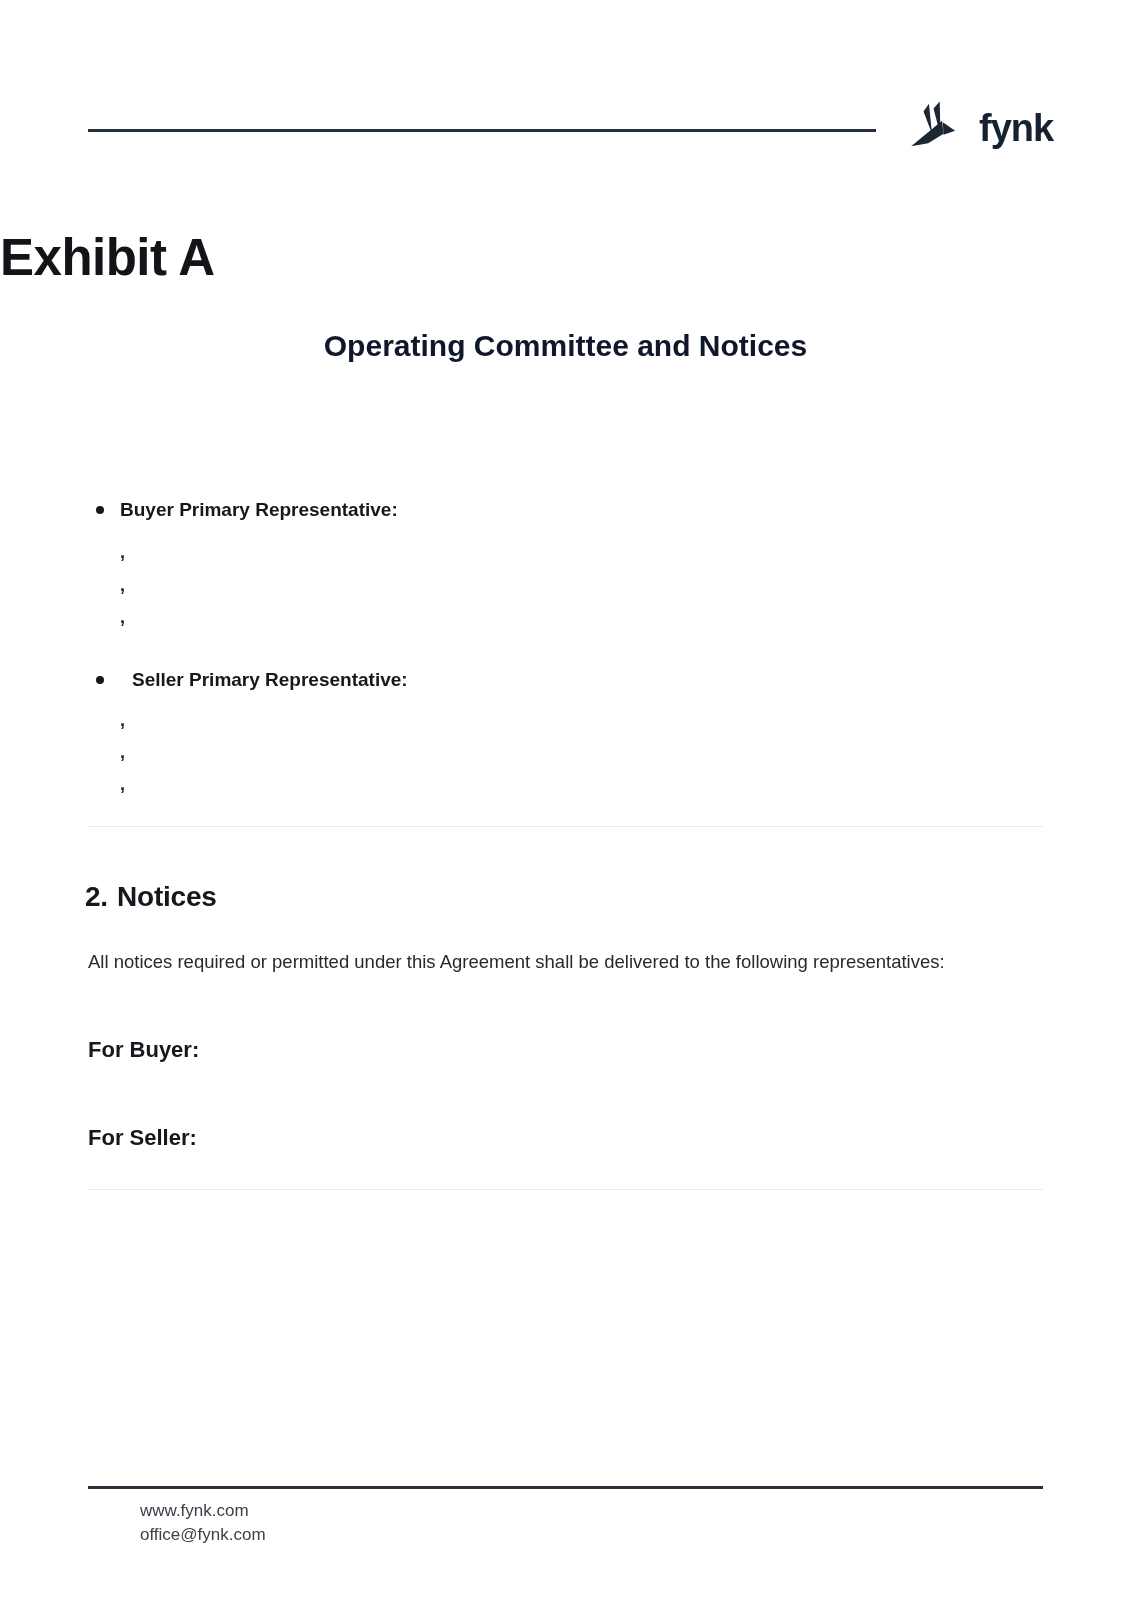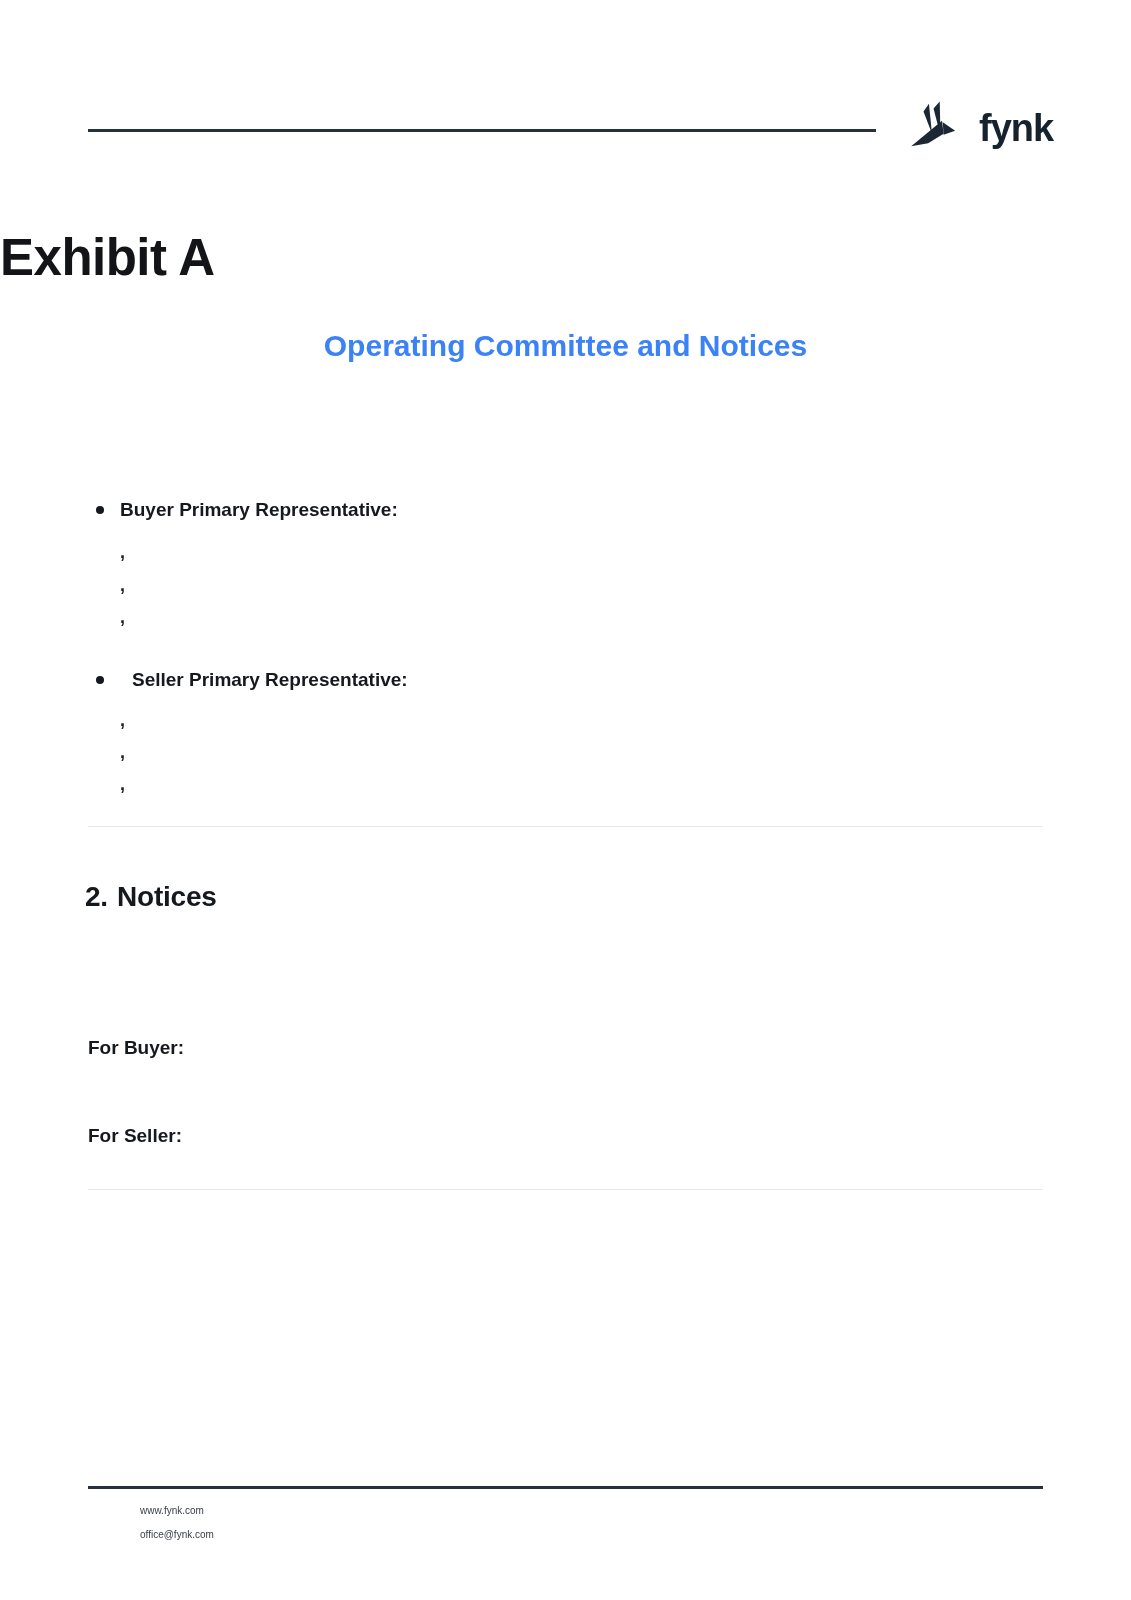--- a/index.html
+++ b/index.html
@@ -31,21 +31,21 @@
 
   
   .doc-title {
     position: absolute; top: 228px; left: 0; width: 100%;
     font-size: 51px; font-weight: 700;
     color: #121418; letter-spacing: -0.5px;
   }
   .doc-subtitle {
     position: absolute; top: 329px; left: 0; width: 100%;
     text-align: center; font-size: 30px; font-weight: 700;
-    color: #3b82f6;
+    color: #0f172a;
   }
 
   
   .section-heading {
     position: absolute; left: 85px;
     font-size: 28px; font-weight: 700; color: #15181d;
     letter-spacing: -0.2px;
   }
   .section-heading .num { margin-right: 9px; }
   #sec1-heading { top: 417px; }
@@ -74,33 +74,33 @@
   #divider-1 { top: 826px; }
   #divider-2 { top: 1189px; }
 
   
   .paragraph {
     position: absolute; top: 944px; left: 88px; width: 872px;
     font-size: 18.5px; line-height: 36px; color: #26292f;
   }
   .party-label {
     position: absolute; left: 88px;
-    font-size: 19px; font-weight: 700; color: #15181d;
+    font-size: 22px; font-weight: 700; color: #15181d;
   }
   #for-buyer  { top: 1037px; }
   #for-seller { top: 1125px; }
 
   
   .footer-rule {
     position: absolute; top: 1486px; left: 88px;
     width: 955px; height: 3px; background: #27313d;
   }
   .footer-contact {
     position: absolute; top: 1499px; left: 140px;
-    font-size: 10px; line-height: 24px; color: #3b4049;
+    font-size: 17px; line-height: 24px; color: #3b4049;
   }
   .footer-contact div { white-space: nowrap; }
 </style>
 </head>
 <body>
 
 <div class="page">
 
   <div class="header-rule"></div>
   <div class="logo">
@@ -134,20 +134,21 @@
   <div class="placeholder-line" style="top:710px;">,</div>
   <div class="placeholder-line" style="top:742px;">,</div>
   <div class="placeholder-line" style="top:774px;">,</div>
 
   <div class="divider" id="divider-1"></div>
 
   <div class="section-heading" id="sec2-heading">
     <span class="num">2.</span><span>Notices</span>
   </div>
 
+  <div class="paragraph">All notices required or permitted under this Agreement shall be delivered to the following representatives:</div>
 
   <div class="party-label" id="for-buyer">For Buyer:</div>
   <div class="party-label" id="for-seller">For Seller:</div>
 
   <div class="divider" id="divider-2"></div>
 
   <div class="footer-rule"></div>
   <div class="footer-contact">
     <div>www.fynk.com</div>
     <div>office@fynk.com</div>

